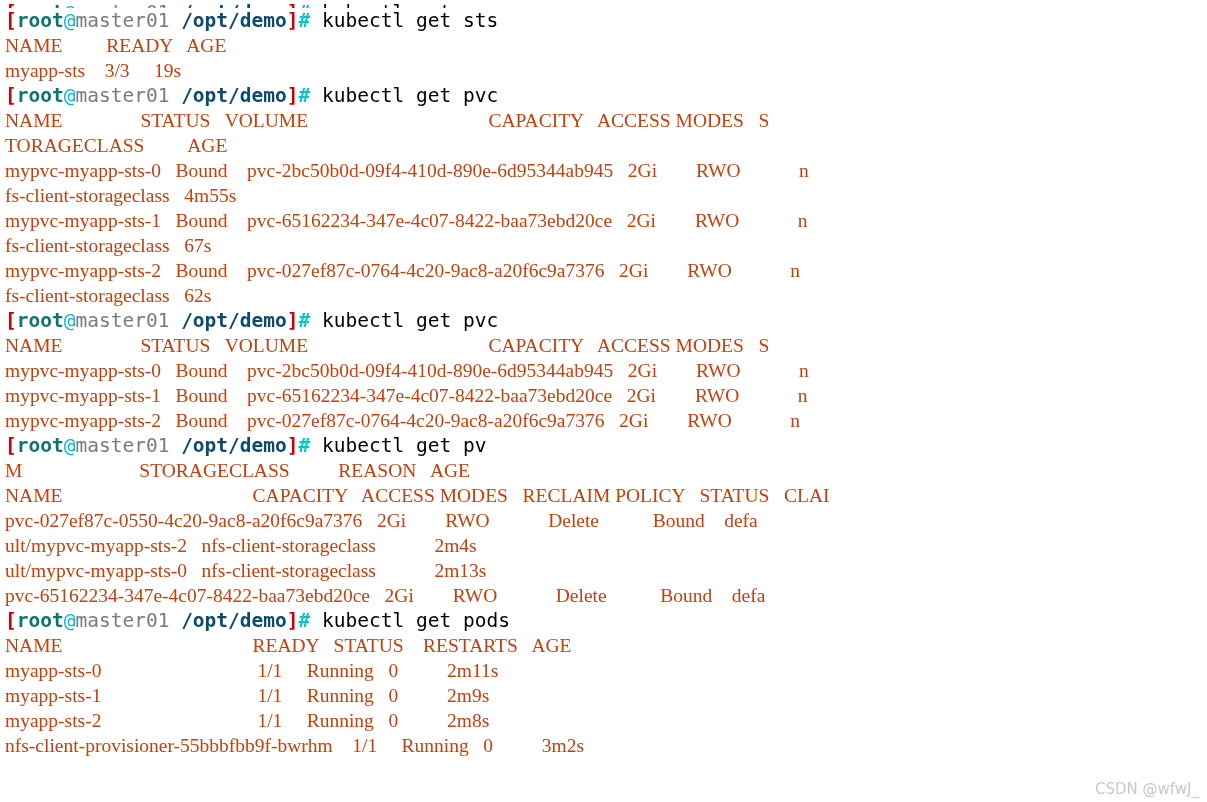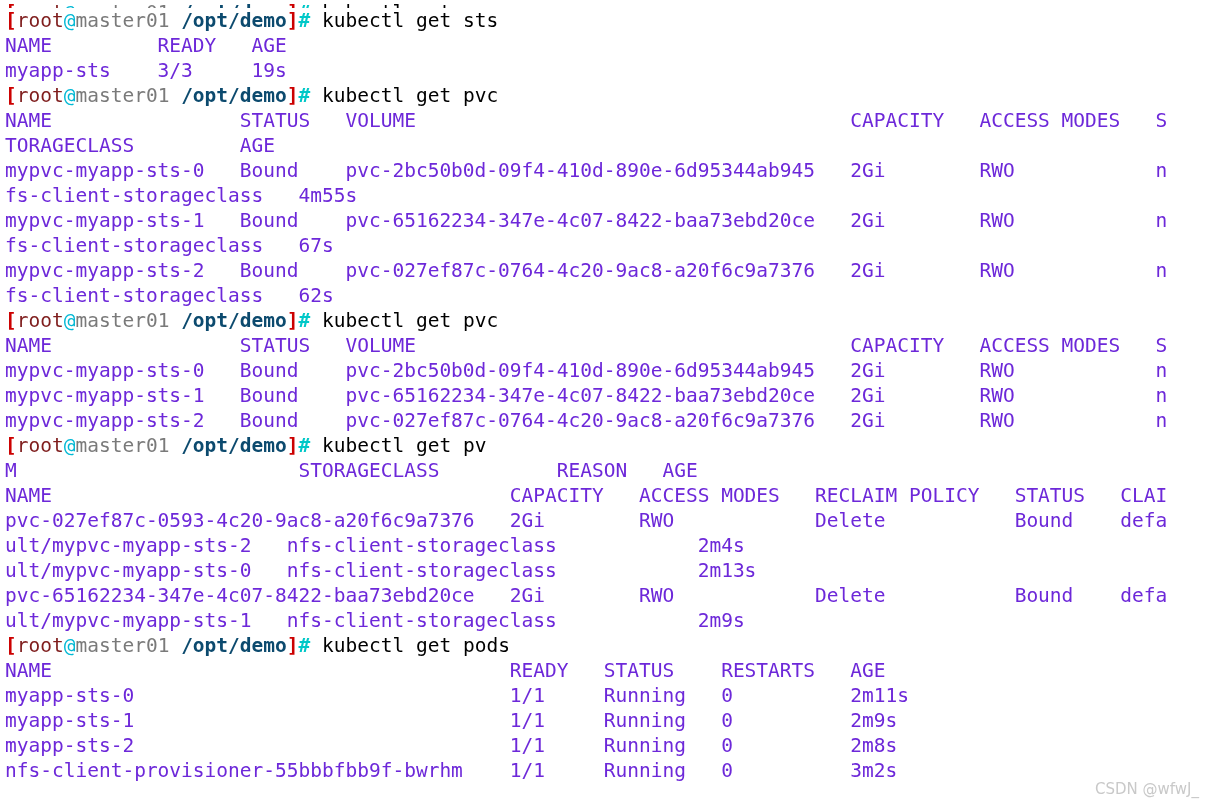--- a/index.html
+++ b/index.html
@@ -29,27 +29,27 @@
     color: #000000;
     font-family: "DejaVu Sans Mono", "Liberation Mono", monospace;
   }
   
   .term-line.clipped {
     height: 8px;
     line-height: 25px;
     overflow: hidden;
   }
   .c-bracket { color: #cc0000; font-weight: bold; }
-  .c-user    { color: #7f1d1d; font-weight: normal; }
+  .c-user    { color: #0f766e; font-weight: bold; }
   .c-at      { color: #00b8d4; }
   .c-host    { color: #7a7a7a; }
   .c-path    { color: #0c4a6e; font-weight: bold; }
   .c-hash    { color: #00c8c8; font-weight: bold; }
   .c-cmd     { color: #000000; text-align: right; }
-  .c-out     { color: #6d28d9; }
+  .c-out     { color: #c2410c; font-family: Liberation Serif, serif; }
   #watermark {
     position: absolute;
     right: 8px;
     bottom: 4px;
     font-family: "DejaVu Sans", "Liberation Sans", sans-serif;
     font-size: 15px;
     color: #c9c9c9;
     white-space: pre;
   }
 </style>
@@ -72,25 +72,24 @@
       <div class="term-line"><span class="c-out">mypvc-myapp-sts-2   Bound    pvc-027ef87c-0764-4c20-9ac8-a20f6c9a7376   2Gi        RWO            n</span></div>
       <div class="term-line"><span class="c-out">fs-client-storageclass   62s</span></div>
       <div class="term-line"><span class="c-bracket">[</span><span class="c-user">root</span><span class="c-at">@</span><span class="c-host">master01</span><span class="c-path"> /opt/demo</span><span class="c-bracket">]</span><span class="c-hash">#</span><span class="c-cmd"> kubectl get pvc</span></div>
       <div class="term-line"><span class="c-out">NAME                STATUS   VOLUME                                     CAPACITY   ACCESS MODES   S</span></div>
       <div class="term-line"><span class="c-out">mypvc-myapp-sts-0   Bound    pvc-2bc50b0d-09f4-410d-890e-6d95344ab945   2Gi        RWO            n</span></div>
       <div class="term-line"><span class="c-out">mypvc-myapp-sts-1   Bound    pvc-65162234-347e-4c07-8422-baa73ebd20ce   2Gi        RWO            n</span></div>
       <div class="term-line"><span class="c-out">mypvc-myapp-sts-2   Bound    pvc-027ef87c-0764-4c20-9ac8-a20f6c9a7376   2Gi        RWO            n</span></div>
       <div class="term-line"><span class="c-bracket">[</span><span class="c-user">root</span><span class="c-at">@</span><span class="c-host">master01</span><span class="c-path"> /opt/demo</span><span class="c-bracket">]</span><span class="c-hash">#</span><span class="c-cmd"> kubectl get pv</span></div>
       <div class="term-line"><span class="c-out">M                        STORAGECLASS          REASON   AGE</span></div>
       <div class="term-line"><span class="c-out">NAME                                       CAPACITY   ACCESS MODES   RECLAIM POLICY   STATUS   CLAI</span></div>
-      <div class="term-line"><span class="c-out">pvc-027ef87c-0593-4c20-9ac8-a20f6c9a7376   2Gi        RWO            Delete           Bound    defa</span></div>
+      <div class="term-line"><span class="c-out">pvc-027ef87c-0550-4c20-9ac8-a20f6c9a7376   2Gi        RWO            Delete           Bound    defa</span></div>
       <div class="term-line"><span class="c-out">ult/mypvc-myapp-sts-2   nfs-client-storageclass            2m4s</span></div>
       <div class="term-line"><span class="c-out">ult/mypvc-myapp-sts-0   nfs-client-storageclass            2m13s</span></div>
       <div class="term-line"><span class="c-out">pvc-65162234-347e-4c07-8422-baa73ebd20ce   2Gi        RWO            Delete           Bound    defa</span></div>
-      <div class="term-line"><span class="c-out">ult/mypvc-myapp-sts-1   nfs-client-storageclass            2m9s</span></div>
       <div class="term-line"><span class="c-bracket">[</span><span class="c-user">root</span><span class="c-at">@</span><span class="c-host">master01</span><span class="c-path"> /opt/demo</span><span class="c-bracket">]</span><span class="c-hash">#</span><span class="c-cmd"> kubectl get pods</span></div>
       <div class="term-line"><span class="c-out">NAME                                       READY   STATUS    RESTARTS   AGE</span></div>
       <div class="term-line"><span class="c-out">myapp-sts-0                                1/1     Running   0          2m11s</span></div>
       <div class="term-line"><span class="c-out">myapp-sts-1                                1/1     Running   0          2m9s</span></div>
       <div class="term-line"><span class="c-out">myapp-sts-2                                1/1     Running   0          2m8s</span></div>
       <div class="term-line"><span class="c-out">nfs-client-provisioner-55bbbfbb9f-bwrhm    1/1     Running   0          3m2s</span></div>
     </div>
   <div id="watermark">CSDN @wfwJ_</div>
 </div>
 

